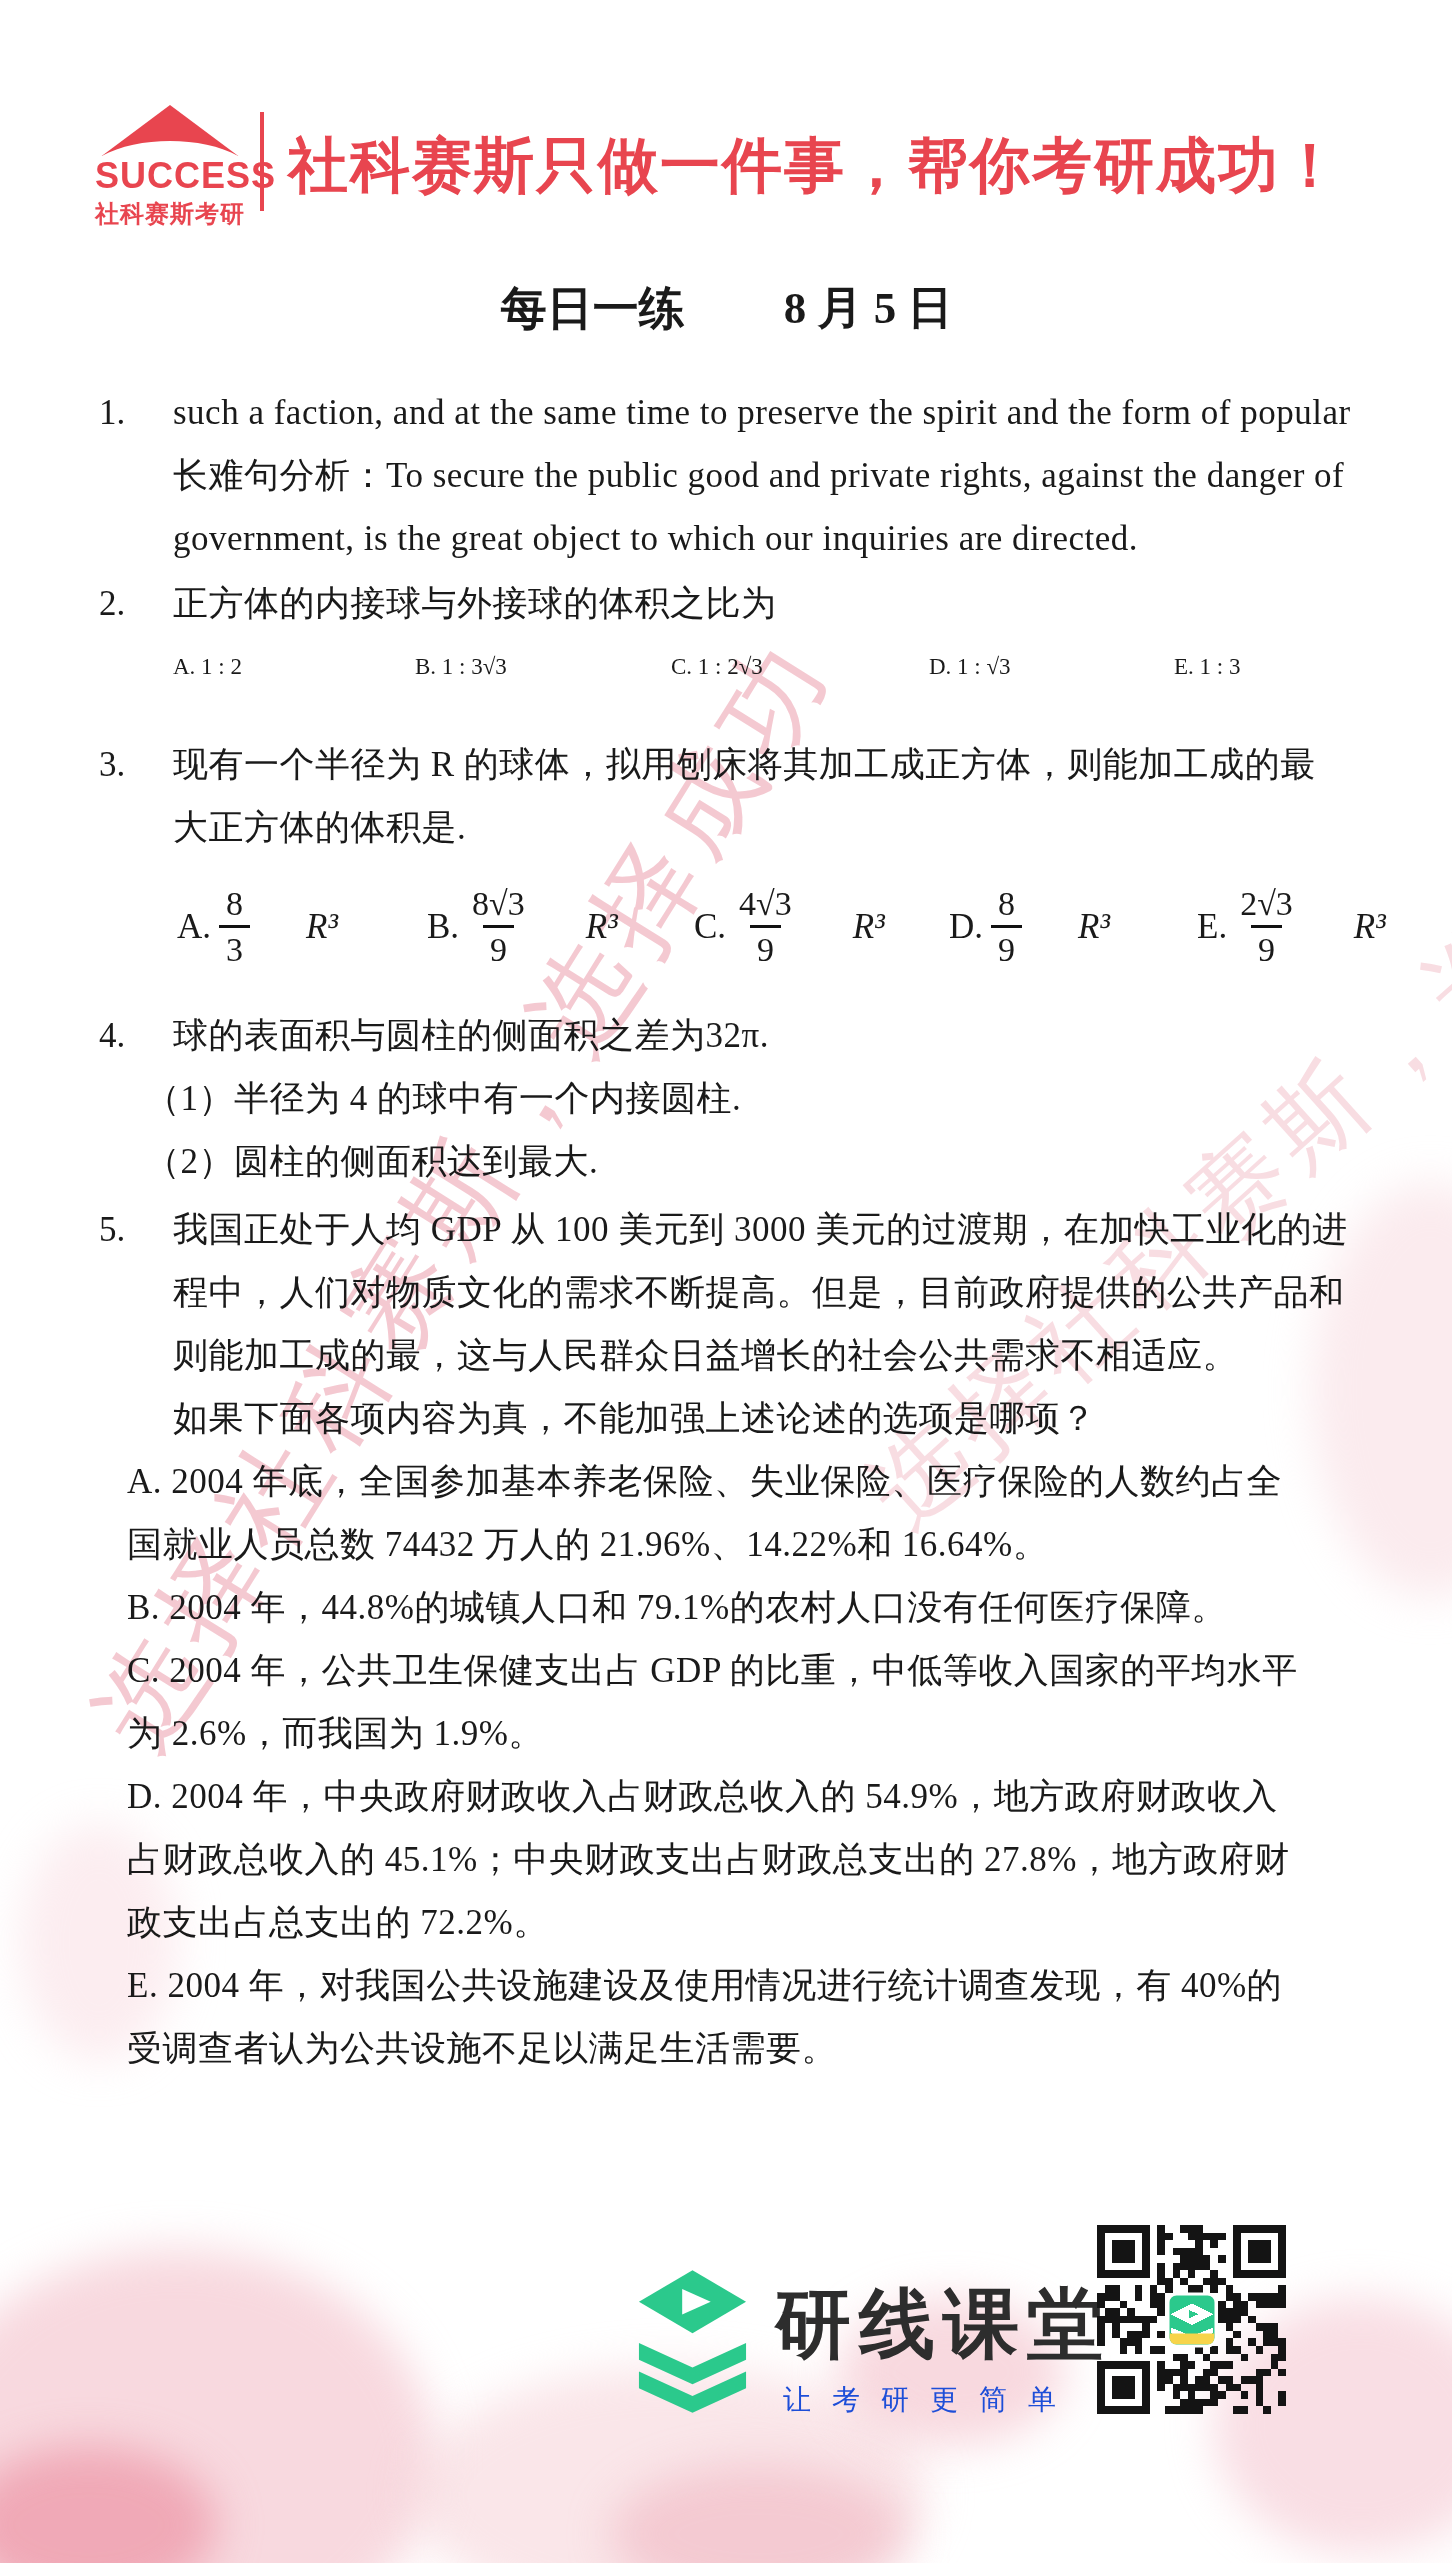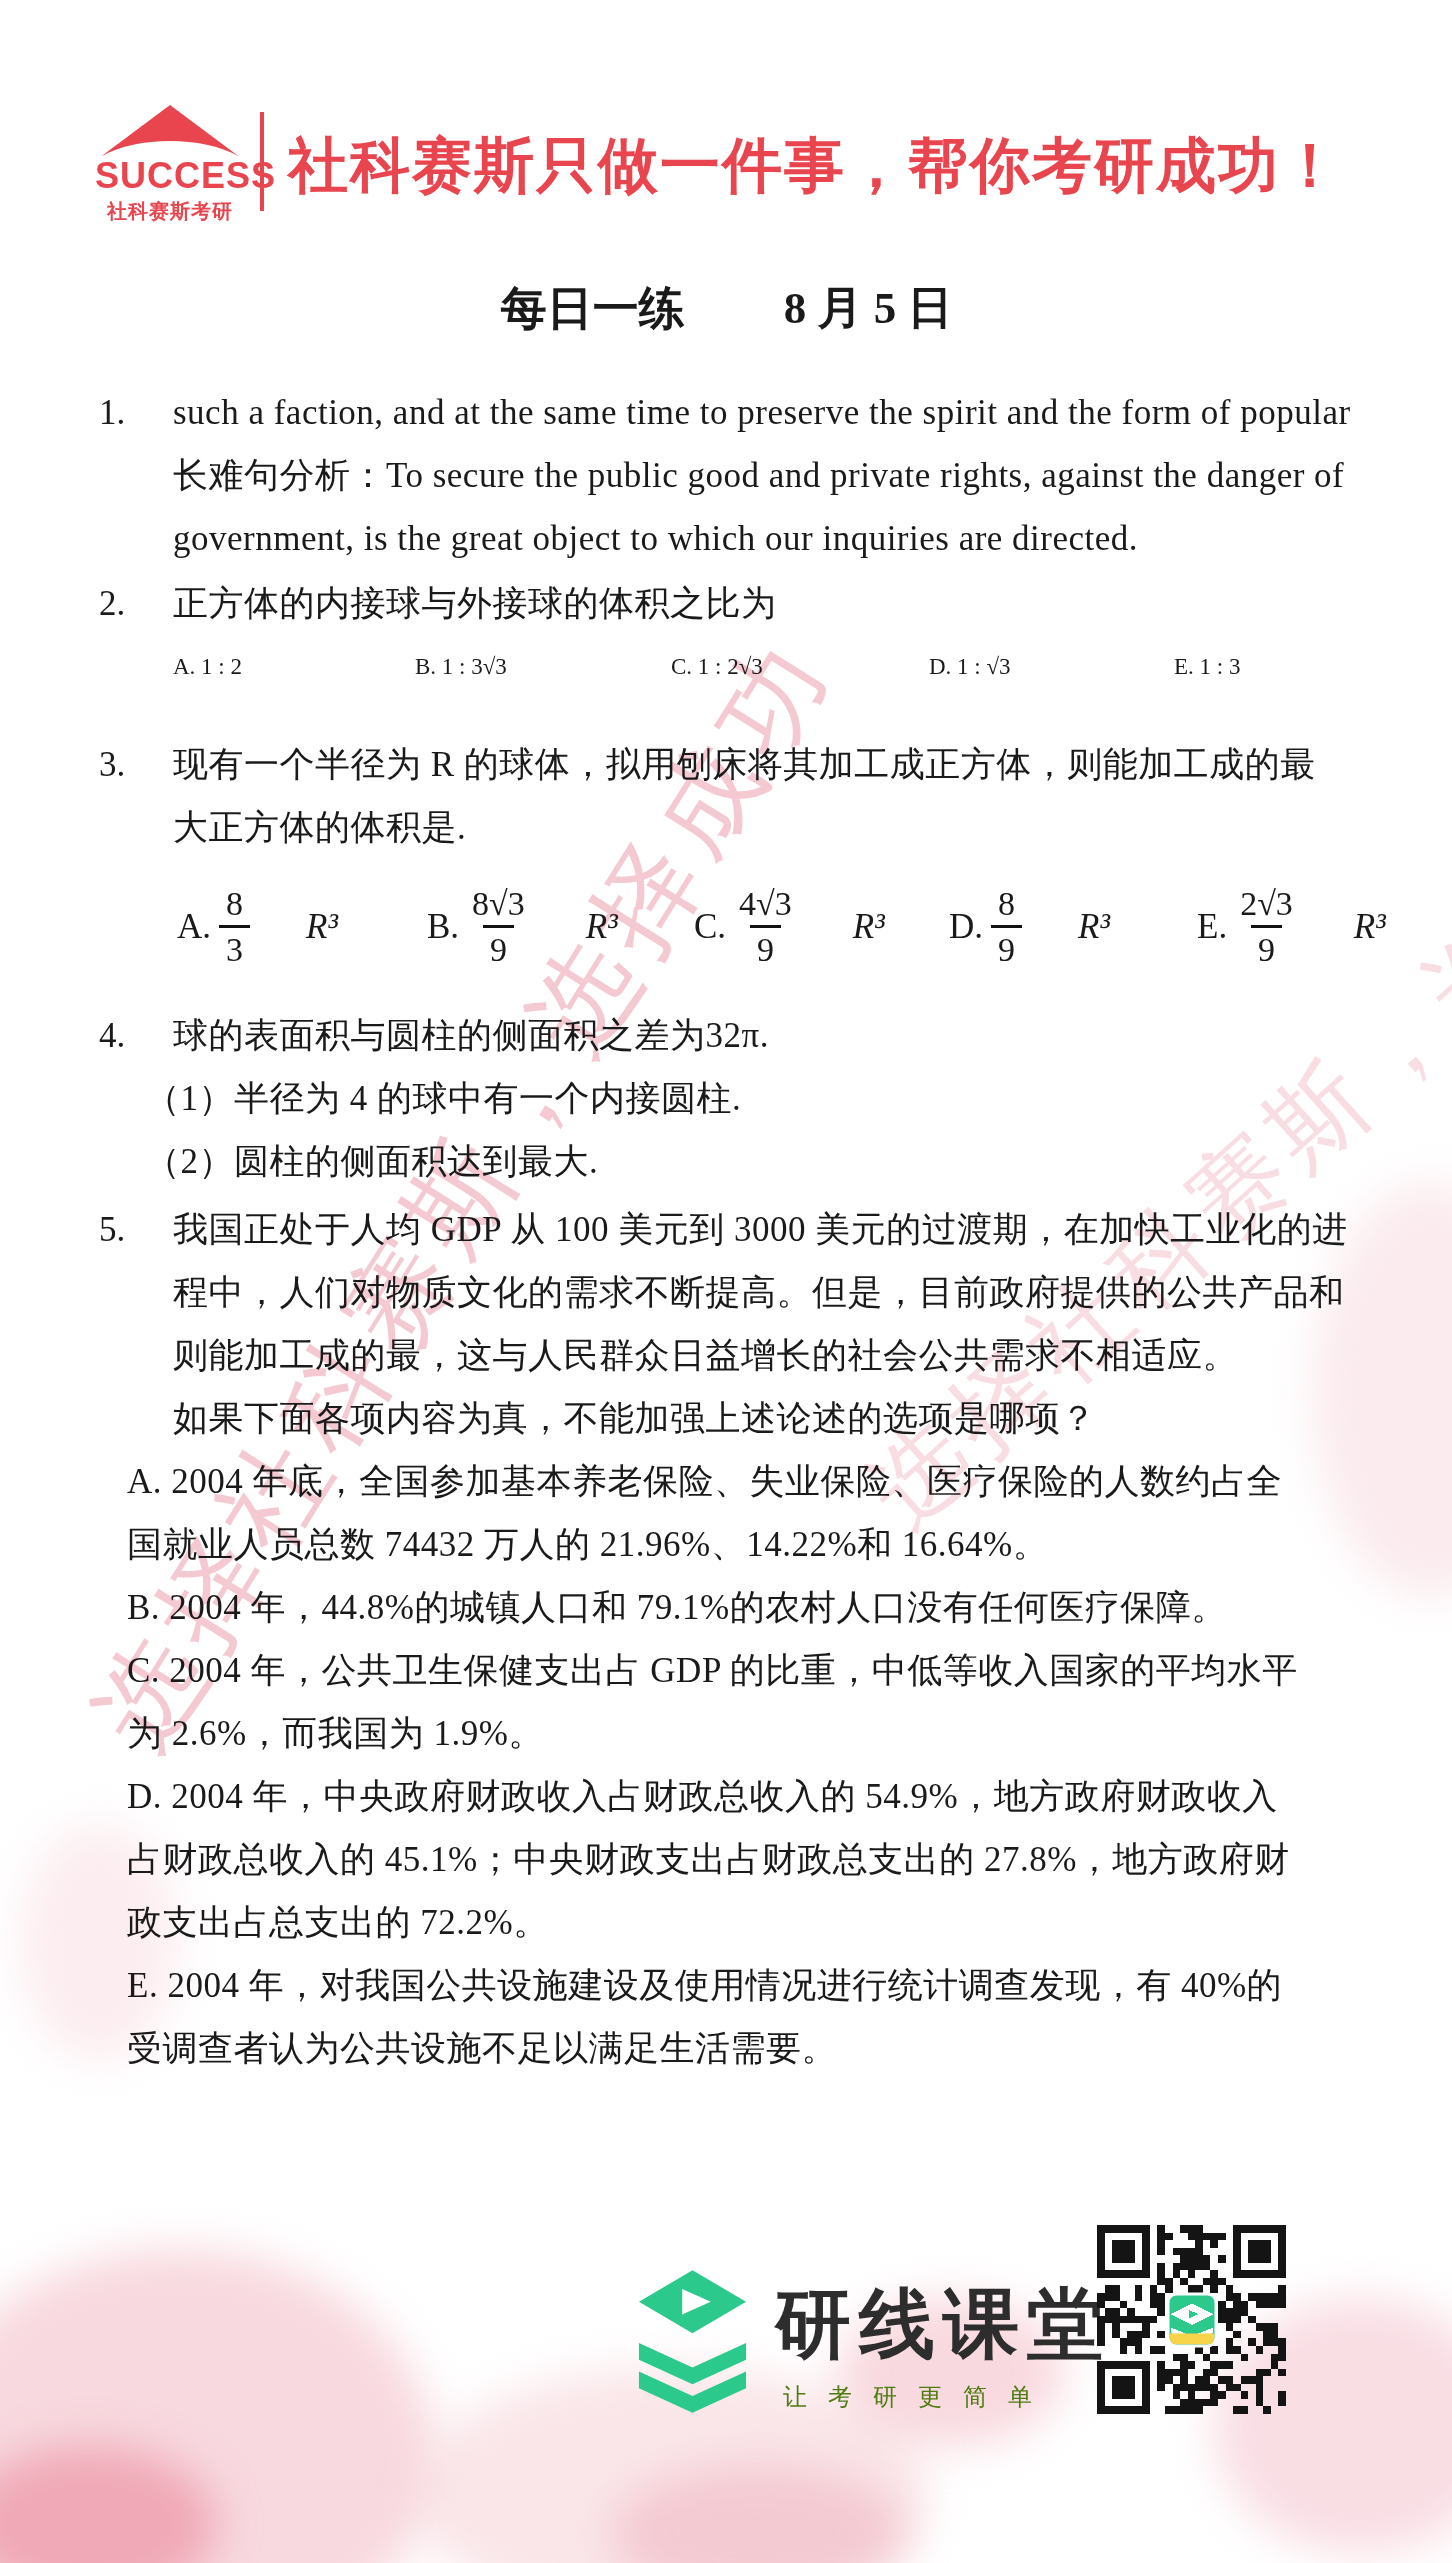--- a/index.html
+++ b/index.html
@@ -18,21 +18,21 @@
   }
   #wm1 { font-size:105px; letter-spacing:12px; left:464px; top:1193px;
          transform:translate(-50%,-50%) rotate(-58deg); color:rgba(231,143,158,0.48); }
   #wm2 { font-size:97px; letter-spacing:10px; left:1322px; top:1114px;
          transform:translate(-50%,-50%) rotate(-42deg); color:rgba(231,143,158,0.30); }
   
   .hdr { position:absolute; z-index:2; }
   .brand { left:95px; top:105px; width:150px; text-align:center;
            color:#E8454F; font-family:"Liberation Sans",sans-serif; }
   .brand-name { font-size:36px; font-weight:700; letter-spacing:1px; line-height:1; margin-top:2px; }
-  .brand-sub  { font-size:20px; font-weight:700; letter-spacing:1px; margin-top:4px; }
+  .brand-sub  { font-size:24px; font-weight:700; letter-spacing:1px; margin-top:4px; }
   .divider { left:260px; top:112px; width:4px; height:99px; background:#E8454F; }
   .slogan { left:288px; top:126px; font-size:60px; font-weight:900; color:#E8454F;
             font-family:"Liberation Sans",sans-serif; letter-spacing:2px; white-space:nowrap; }
   
   .title-row { position:absolute; z-index:2; top:278px; left:0; width:100%;
                display:flex; justify-content:center; gap:99px; }
   .title-main { font-size:46px; font-weight:800; font-family:"Liberation Sans",sans-serif; }
   .title-date { font-size:45px; font-weight:600; }
   
   .q { position:absolute; left:0; width:100%; z-index:2; }
@@ -48,22 +48,22 @@
   .fracopt { position:absolute; top:0; height:99px; display:flex; align-items:center; gap:8px; }
   .olabel { font-size:35px; }
   .frac { display:inline-flex; flex-direction:column; align-items:center; line-height:1.05; }
   .fnum { font-size:34px; padding:0 5px 3px; }
   .fden { font-size:34px; border-top:3px solid #111; padding:4px 7px 0; }
   .osuf { font-size:35px; font-style:italic;margin-left:48px; }
   
   .f-logo { position:absolute; left:636px; top:2268px; z-index:2; }
   .f-brand { position:absolute; left:775px; top:2274px; z-index:2; font-size:76px; font-weight:600;
              color:#2d2d2d; letter-spacing:8px; font-family:"Liberation Sans",sans-serif; white-space:nowrap; }
-  .f-tag { position:absolute; left:783px; top:2381px; z-index:2; font-size:24px; font-weight:500;
-           color:#4d7c0f; letter-spacing:21px; font-family:"Liberation Sans",sans-serif; white-space:nowrap; }
+  .f-tag { position:absolute; left:783px; top:2381px; z-index:2; font-size:28px; font-weight:500;
+           color:#1d4ed8; letter-spacing:21px; font-family:"Liberation Sans",sans-serif; white-space:nowrap; }
   .qr-wrap { position:absolute; left:1097px; top:2225px; width:189px; height:189px; z-index:2; }
   .qr-wrap svg { width:100%; height:100%; shape-rendering:crispEdges; }
   .qr-icon { position:absolute; left:50%; top:50%; width:51px; height:55px;
              transform:translate(-50%,-50%); background:#2BC98C; border:3px solid #fff;
              border-radius:10px; box-sizing:border-box; overflow:hidden; }
   .qr-icon-strip { position:absolute; left:0; right:0; bottom:0; height:11px; background:#F7D44A; }
 </style>
 </head>
 <body>
 

